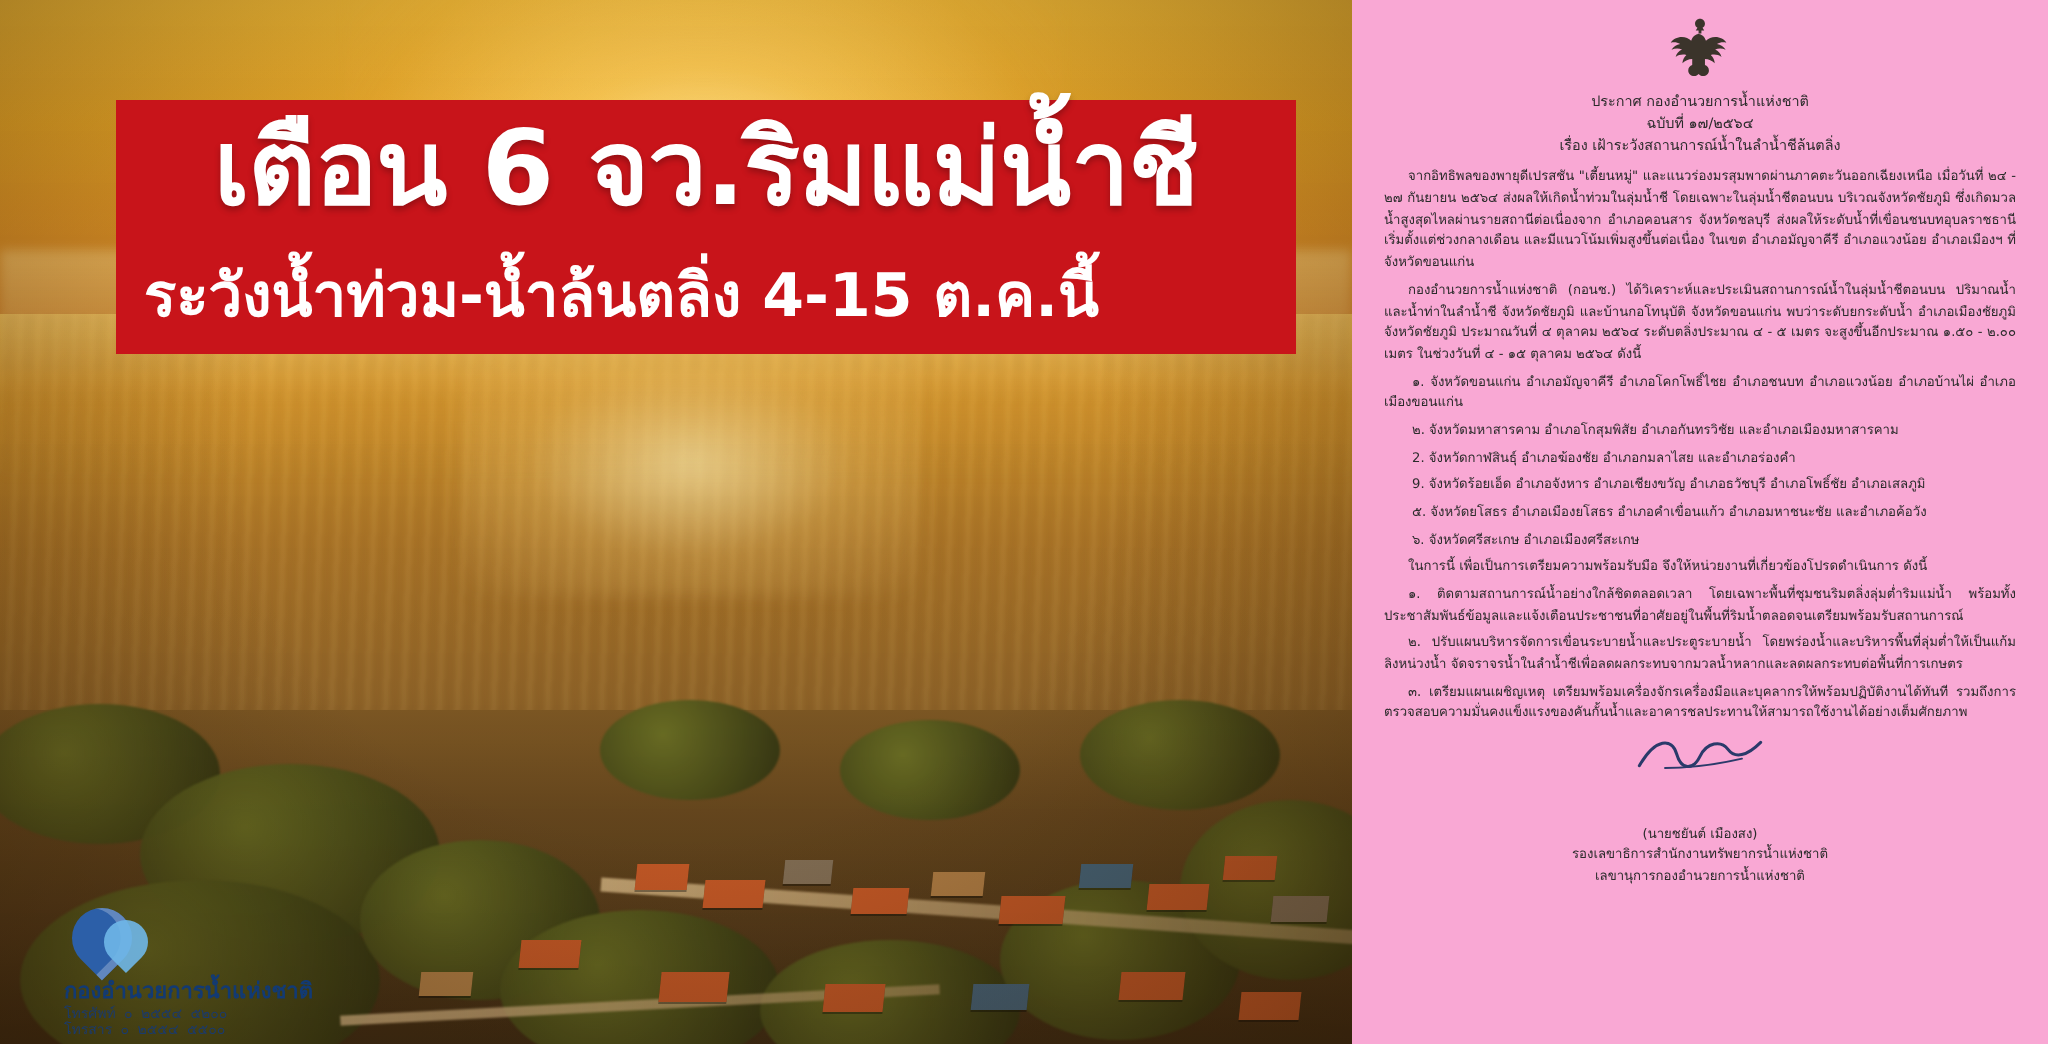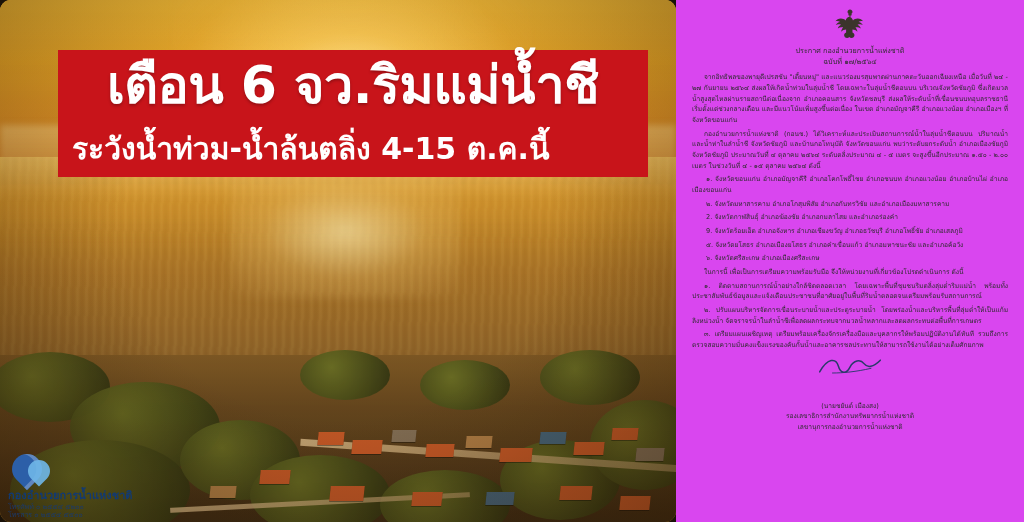--- a/index.html
+++ b/index.html
@@ -16,21 +16,20 @@
     background: #1a1208;
   }
 
   
   #photo {
     position: absolute;
     left: 0; top: 0;
     width: 676px; height: 522px;
     overflow: hidden;
     background: #c98a22;
-    border-radius: 11px;
   }
   .sky {
     position: absolute; left: 0; top: 0; width: 100%; height: 34%;
     background: linear-gradient(180deg, #f2c03c 0%, #eeb02c 35%, #e0962a 70%, #c97c2a 100%);
   }
   .sun-glow {
     position: absolute; left: 52%; top: -8%;
     width: 360px; height: 300px; transform: translateX(-50%);
     background: radial-gradient(ellipse at center, rgba(255,245,190,0.95) 0%, rgba(255,220,120,0.55) 35%, rgba(255,190,70,0.12) 70%, rgba(255,190,70,0) 100%);
     filter: blur(2px);
@@ -127,23 +126,24 @@
     font-size: 30px;
     font-weight: 700;
     line-height: 1.2;
     padding: 4px 14px 10px 14px;
     text-align: left;
     white-space: nowrap;
     border-top: 2px solid #c8141a;
   }
   #photo-logo {
     position: absolute;
-    left: 8px; bottom: 6px;
+    left: 32px; bottom: 6px;
     width: 130px; height: 64px;
     color: #1b3a6b;
+    font-family: Liberation Mono, monospace;
   }
   #photo-logo .drop {
     position: absolute; left: 4px; top: 2px;
     width: 30px; height: 30px;
     background: #2c5fa8;
     border-radius: 50% 50% 50% 0;
     transform: rotate(-45deg);
     box-shadow: inset -4px -4px 0 rgba(255,255,255,0.25);
   }
   #photo-logo .drop2 {
@@ -162,21 +162,21 @@
   #photo-logo .logo-line {
     position: absolute; left: 0;
     font-size: 7px; color: #1b3a6b; white-space: nowrap;
   }
 
   
   #doc {
     position: absolute;
     left: 676px; top: 0;
     width: 348px; height: 522px;
-    background: #d946ef;
+    background: #f9a8d4;
     color: #2b2b2b;
     padding: 6px 16px 8px 16px;
     overflow: hidden;
   }
   #doc .garuda {
     display: block;
     margin: 2px auto 3px auto;
     width: 46px; height: 34px;
     color: #3b342b;
   }
@@ -282,20 +282,21 @@
     <svg class="garuda" viewBox="0 0 64 48">
       <g fill="currentColor">
         <path d="M32 2 c-2 0 -3.5 1.6 -3.5 3.4 0 1.3 .7 2.3 1.7 2.9 l-1.2 1.9 2 0 0 2.2 2 0 0 -2.2 2 0 -1.2 -1.9 c1 -.6 1.7 -1.6 1.7 -2.9 C35.5 3.6 34 2 32 2 z"></path>
         <path d="M32 12.5 c-3 0 -5.5 2.2 -6.2 5 -1.6 -1.6 -4 -2.6 -6.6 -2.6 -3.4 0 -6.3 1.6 -7.8 3.9 2.2 -.6 4.6 -.3 6.6 .9 -2.6 .4 -4.9 2 -6.1 4.2 2.3 -1.1 5 -1.2 7.4 -.2 -2.2 1 -3.9 2.9 -4.5 5.2 2.2 -1.6 5 -2.1 7.6 -1.4 -1.7 1.5 -2.7 3.6 -2.8 5.9 1.8 -2 4.3 -3.1 6.9 -3.1 l0 4.3 c-1.6 .6 -2.8 2 -2.8 3.8 0 2.2 1.9 4 4.2 4 1.3 0 2.4 -.6 3.1 -1.5 .7 .9 1.8 1.5 3.1 1.5 2.3 0 4.2 -1.8 4.2 -4 0 -1.8 -1.2 -3.2 -2.8 -3.8 l0 -4.3 c2.6 0 5.1 1.1 6.9 3.1 -.1 -2.3 -1.1 -4.4 -2.8 -5.9 2.6 -.7 5.4 -.2 7.6 1.4 -.6 -2.3 -2.3 -4.2 -4.5 -5.2 2.4 -1 5.1 -.9 7.4 .2 -1.2 -2.2 -3.5 -3.8 -6.1 -4.2 2 -1.2 4.4 -1.5 6.6 -.9 -1.5 -2.3 -4.4 -3.9 -7.8 -3.9 -2.6 0 -5 1 -6.6 2.6 -.7 -2.8 -3.2 -5 -6.2 -5 z"></path>
       </g>
     </svg>
 
     <div class="doc-head">
       <span class="l">ประกาศ กองอำนวยการน้ำแห่งชาติ</span>
       <span class="l">ฉบับที่ ๑๗/๒๕๖๔</span>
+      <span class="l">เรื่อง  เฝ้าระวังสถานการณ์น้ำในลำน้ำชีล้นตลิ่ง</span>
     </div>
 
     <div class="body">
       <p>จากอิทธิพลของพายุดีเปรสชัน "เตี้ยนหมู่" และแนวร่องมรสุมพาดผ่านภาคตะวันออกเฉียงเหนือ เมื่อวันที่ ๒๔ - ๒๗ กันยายน ๒๕๖๔ ส่งผลให้เกิดน้ำท่วมในลุ่มน้ำชี โดยเฉพาะในลุ่มน้ำชีตอนบน บริเวณจังหวัดชัยภูมิ ซึ่งเกิดมวลน้ำสูงสุดไหลผ่านรายสถานีต่อเนื่องจาก อำเภอคอนสาร จังหวัดชลบุรี ส่งผลให้ระดับน้ำที่เขื่อนชนบทอุบลราชธานีเริ่มตั้งแต่ช่วงกลางเดือน และมีแนวโน้มเพิ่มสูงขึ้นต่อเนื่อง ในเขต อำเภอมัญจาคีรี อำเภอแวงน้อย อำเภอเมืองฯ ที่จังหวัดขอนแก่น</p>
       <p>กองอำนวยการน้ำแห่งชาติ (กอนช.) ได้วิเคราะห์และประเมินสถานการณ์น้ำในลุ่มน้ำชีตอนบน ปริมาณน้ำและน้ำท่าในลำน้ำชี จังหวัดชัยภูมิ และบ้านกอโทนุบัติ จังหวัดขอนแก่น พบว่าระดับยกระดับน้ำ อำเภอเมืองชัยภูมิ จังหวัดชัยภูมิ ประมาณวันที่ ๔ ตุลาคม ๒๕๖๔ ระดับตลิ่งประมาณ ๔ - ๕ เมตร จะสูงขึ้นอีกประมาณ ๑.๕๐ - ๒.๐๐ เมตร ในช่วงวันที่ ๔ - ๑๕ ตุลาคม ๒๕๖๔ ดังนี้</p>
       <p class="item">๑. จังหวัดขอนแก่น อำเภอมัญจาคีรี อำเภอโคกโพธิ์ไชย อำเภอชนบท อำเภอแวงน้อย อำเภอบ้านไผ่ อำเภอเมืองขอนแก่น</p>
       <p class="item">๒. จังหวัดมหาสารคาม อำเภอโกสุมพิสัย อำเภอกันทรวิชัย และอำเภอเมืองมหาสารคาม</p>
       <p class="item">2. จังหวัดกาฬสินธุ์ อำเภอฆ้องชัย อำเภอกมลาไสย และอำเภอร่องคำ</p>
       <p class="item">9. จังหวัดร้อยเอ็ด อำเภอจังหาร อำเภอเชียงขวัญ อำเภอธวัชบุรี อำเภอโพธิ์ชัย อำเภอเสลภูมิ</p>
       <p class="item">๕. จังหวัดยโสธร อำเภอเมืองยโสธร อำเภอคำเขื่อนแก้ว อำเภอมหาชนะชัย และอำเภอค้อวัง</p>

